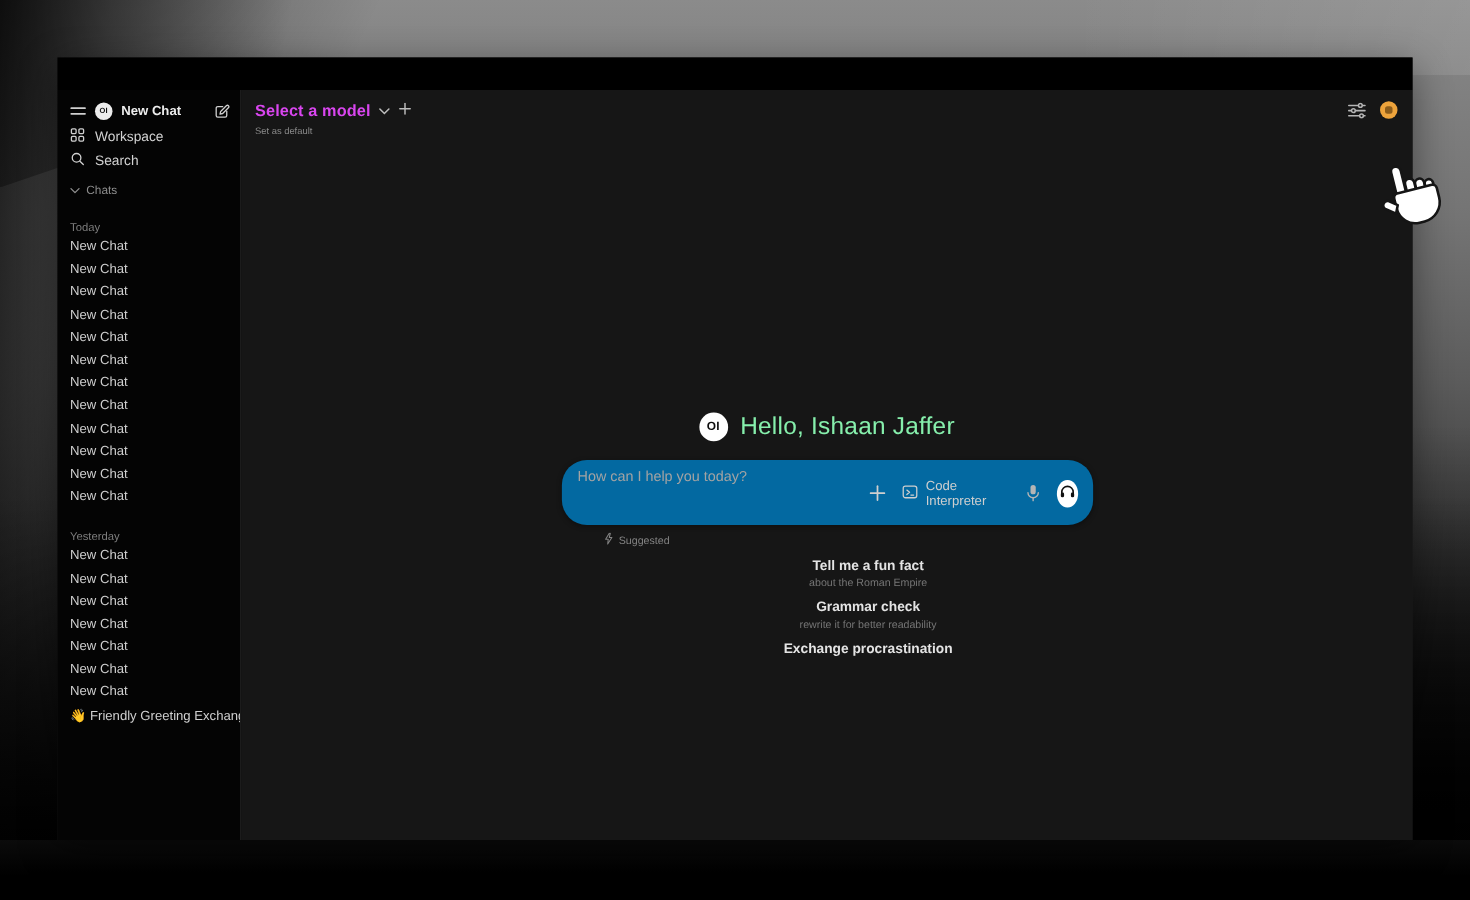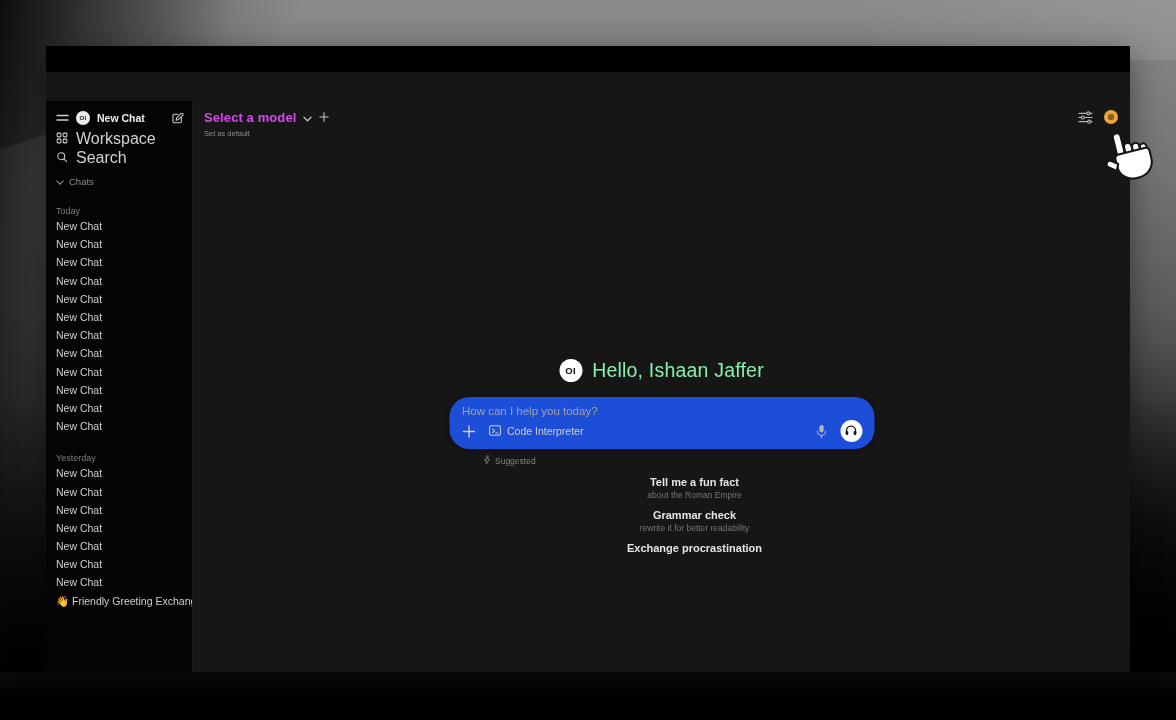--- a/index.html
+++ b/index.html
@@ -18,33 +18,33 @@
   .bg-facet-tr { position:absolute; right:0; top:0; width:320px; height:60px;
     background:linear-gradient(90deg, rgba(255,255,255,0), rgba(255,255,255,.10)); z-index:0; }
   .bg-right-dark { position:absolute; right:0; top:340px; width:46px; height:340px;
     background:linear-gradient(180deg, rgba(0,0,0,0), rgba(0,0,0,.8)); z-index:0; }
   .bg-bottom { position:absolute; left:0; bottom:0; width:100%; height:48px;
     background:linear-gradient(180deg, #0b0b0b, #000 60%); z-index:0; }
 
   
   .window { position:absolute; left:46px; top:46px; width:1084px; height:626px;
     background:#161616; z-index:2; display:flex; flex-direction:column;
-    box-shadow:0 8px 30px rgba(0,0,0,.45);gap:29px; }
+    box-shadow:0 8px 30px rgba(0,0,0,.45); }
   .titlebar { height:26px; background:#000; flex:0 0 auto; }
   .body { flex:1; display:flex; min-height:0; }
 
   
   .sidebar { width:147px; flex:0 0 auto; background:#040404; color:#c9c9c9;
     padding:6px 8px 0 10px; border-right:1px solid #1c1c1c; overflow:hidden; }
   .sb-header { display:flex; align-items:center; height:22px; gap:7px; }
   .sb-title { font-size:10.5px; font-weight:bold; color:#ededed; white-space:nowrap; flex:1; }
   .logo-sm { width:14px; height:14px; border-radius:50%; background:#ececec; color:#111;
     font-size:6px; font-weight:bold; display:flex; align-items:center; justify-content:center; letter-spacing:.3px; }
   .icon-btn { display:flex; align-items:center; justify-content:center; cursor:pointer; }
-  .sb-row { display:flex; align-items:center; gap:8px; height:19px; font-size:16px; color:#d2d2d2; cursor:pointer; }
+  .sb-row { display:flex; align-items:center; gap:8px; height:19px; font-size:11px; color:#d2d2d2; cursor:pointer; }
   .sb-row svg { flex:0 0 auto; }
   .chats-toggle { display:flex; align-items:center; gap:5px; height:14px; margin-top:7px;
     font-size:9.5px; color:#8d8d8d; cursor:pointer; }
   .group-label { font-size:9px; color:#7e7e7e; height:13px; margin-top:16px; display:flex; align-items:center; }
   .chat-item { height:18.2px; display:flex; align-items:center; font-size:10.5px; color:#cfcfcf;
     white-space:nowrap; cursor:pointer; border-radius:4px; }
   .pinned { margin-top:1px; }
 
   
   .main { flex:1; position:relative; background:#161616; min-width:0; }
@@ -56,22 +56,22 @@
   .avatar { width:14px; height:14px; border-radius:50%; background:#eda33b; position:relative; cursor:pointer; }
   .avatar::after { content:""; position:absolute; left:4px; top:4px; width:6px; height:6px;
     border-radius:2px; background:rgba(60,35,0,.55); }
 
   .center-col { position:absolute; left:50%; transform:translateX(-50%); width:425px; }
   .greeting { top:258px; display:flex; align-items:center; justify-content:center; gap:10px; }
   .logo-lg { width:23px; height:23px; border-radius:50%; background:#fff; color:#0d0d0d;
     font-size:9.5px; font-weight:bold; display:flex; align-items:center; justify-content:center; letter-spacing:.3px; }
   .greeting-text { font-size:19.5px; color:#86efac; font-weight:500; letter-spacing:.2px; }
 
-  .composer { top:296px; height:52px; background:#1d4ed8; border-radius:20px; padding:8px 12px 7px 13px;
-    display:flex; flex-direction:column; justify-content:space-between; box-shadow:0 1px 4px rgba(0,0,0,.3); }
+  .composer { top:296px; height:52px; background:#0369a1; border-radius:20px; padding:8px 12px 7px 13px;
+    display:flex; flex-direction:row; justify-content:flex-end; box-shadow:0 1px 4px rgba(0,0,0,.3); }
   .composer textarea { background:transparent; border:none; outline:none; resize:none; width:100%;
     height:14px; font-family:inherit; font-size:11.5px; color:#ddd; }
   .composer textarea::placeholder { color:#a3a3a3; }
   .composer-controls { display:flex; align-items:center; gap:13px; }
   .chip { display:flex; align-items:center; gap:6px; font-size:10.5px; color:#cfcfcf; cursor:pointer; }
   .spacer { flex:1; }
   .call-btn { width:22px; height:22px; border-radius:50%; background:#fff; display:flex;
     align-items:center; justify-content:center; cursor:pointer; }
 
   .suggested { top:354px; padding-left:34px;text-align:center; }

